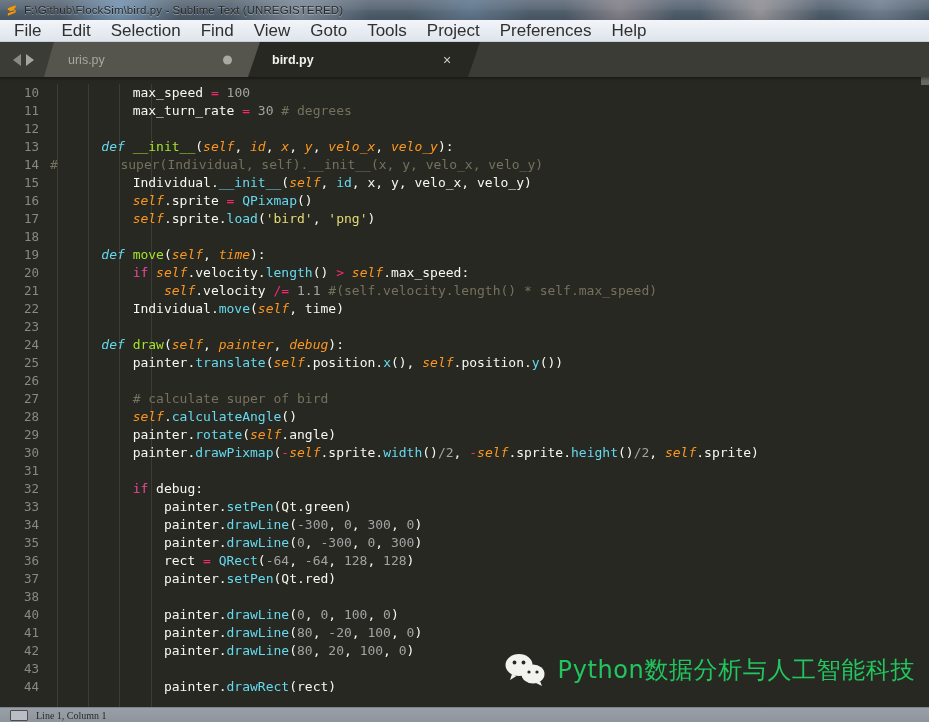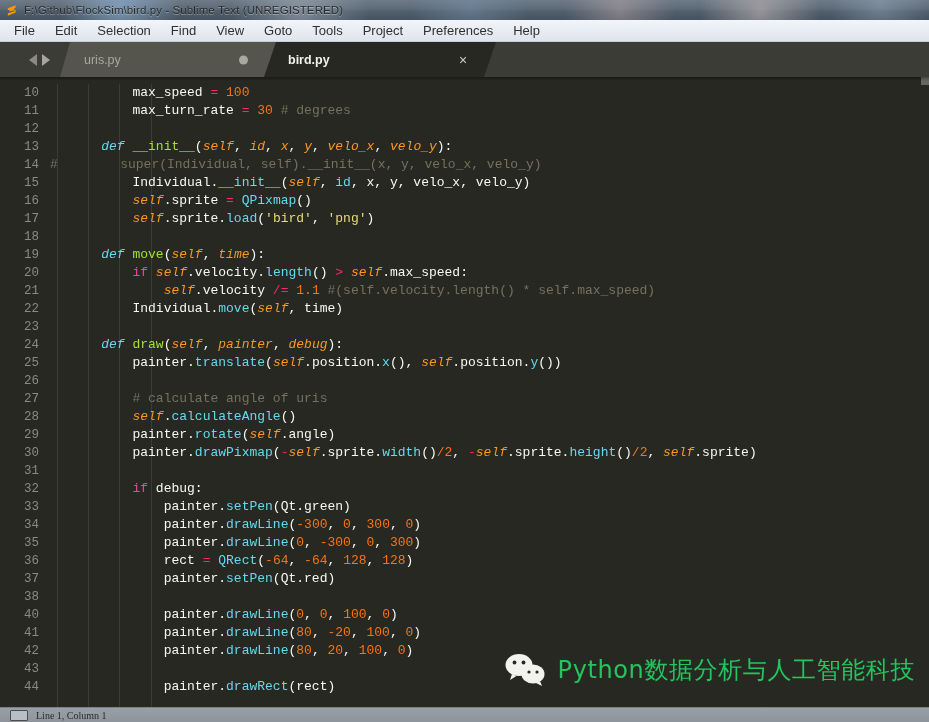--- a/index.html
+++ b/index.html
@@ -47,34 +47,33 @@
   
   .menubar{
     height:22px;width:929px;
     background:linear-gradient(to bottom,#f2f5f9 0%,#e8edf3 50%,#dfe5ec 100%);
     border-bottom:1px solid #c8ced6;
     display:flex;align-items:center;
     box-sizing:border-box;
   }
   .menu-item{
     font-family:"Liberation Sans",sans-serif;
-    font-size:13px;color:#303030;
+    font-size:17px;color:#303030;
     padding:2px 9px;margin:0 1px;
     cursor:default;white-space:nowrap;
   }
   .menu-item:first-child{margin-left:5px;}
 
   
   .tabbar{
     position:relative;height:35px;width:929px;
     background:#3c3c37;
     display:flex;align-items:flex-end;
     box-sizing:border-box;
     overflow:hidden;
-    padding-left:16px;
   }
   .tab-nav{
     width:46px;height:35px;display:flex;align-items:center;justify-content:center;
     gap:5px;flex:0 0 auto;
   }
   .tab-nav .arrow{width:0;height:0;border-top:6px solid transparent;border-bottom:6px solid transparent;}
   .tab-nav .left{border-right:8px solid #8b8b84;}
   .tab-nav .right{border-left:8px solid #a6a69e;}
   .tab{
     position:relative;height:35px;
@@ -119,21 +118,21 @@
   }
   .code-area{
     position:relative;
     font-family:"DejaVu Sans Mono",monospace;
     font-size:13px;
     line-height:18px;
     padding-top:7px;
     box-sizing:border-box;
   }
   .row{
-    display:flex;height:18px;align-items:center;white-space:pre;font-family:Liberation Mono, monospace;
+    display:flex;height:18px;align-items:center;white-space:pre;
   }
   .ln{
     width:48px;flex:0 0 48px;text-align:right;
     color:#8a8a80;font-size:12.5px;
     padding-right:9px;box-sizing:border-box;
     user-select:none;
   }
   .codetext{
     flex:1 1 auto;white-space:pre;color:#f8f8f2;
     position:relative;
@@ -160,21 +159,21 @@
     background:linear-gradient(to bottom, rgba(0,0,0,.35), rgba(0,0,0,0));
     pointer-events:none;z-index:5;
   }
 
   
   .t-kw{color:#ec4899;font-style:normal;}        
   .t-def{color:#66d9ef;font-style:italic;}        
   .t-fn{color:#a6e22e;}                           
   .t-self{color:#fd971f;font-style:italic;}       
   .t-param{color:#fd971f;font-style:italic;}      
-  .t-num{color:#f97316;}                          
+  .t-num{color:#a3a3a3;}                          
   .t-str{color:#e6db74;}                          
   .t-com{color:#75715e;}                          
   .t-cls{color:#66d9ef;}                          
   .t-meth{color:#66d9ef;}                         
   .t-op{color:#f92672;}                           
   .t-pl{color:#f8f8f2;}                           
   .t-id{color:#66d9ef;}                           
 
   
   .watermark{
@@ -271,21 +270,21 @@
         <div class="row"><div class="ln">17</div><div class="codetext"><span class="t-pl">        </span><span class="t-self">self</span><span class="t-pl">.sprite.</span><span class="t-meth">load</span><span class="t-pl">(</span><span class="t-str">'bird'</span><span class="t-pl">, </span><span class="t-str">'png'</span><span class="t-pl">)</span></div></div>
         <div class="row"><div class="ln">18</div><div class="codetext"></div></div>
         <div class="row"><div class="ln">19</div><div class="codetext"><span class="t-pl">    </span><span class="t-def">def</span><span class="t-pl"> </span><span class="t-fn">move</span><span class="t-pl">(</span><span class="t-self">self</span><span class="t-pl">, </span><span class="t-param">time</span><span class="t-pl">):</span></div></div>
         <div class="row"><div class="ln">20</div><div class="codetext"><span class="t-pl">        </span><span class="t-kw">if</span><span class="t-pl"> </span><span class="t-self">self</span><span class="t-pl">.velocity.</span><span class="t-meth">length</span><span class="t-pl">() </span><span class="t-op">&gt;</span><span class="t-pl"> </span><span class="t-self">self</span><span class="t-pl">.max_speed:</span></div></div>
         <div class="row"><div class="ln">21</div><div class="codetext"><span class="t-pl">            </span><span class="t-self">self</span><span class="t-pl">.velocity </span><span class="t-op">/=</span><span class="t-pl"> </span><span class="t-num">1.1</span><span class="t-pl"> </span><span class="t-com">#(self.velocity.length() * self.max_speed)</span></div></div>
         <div class="row"><div class="ln">22</div><div class="codetext"><span class="t-pl">        </span><span class="t-pl">Individual.</span><span class="t-meth">move</span><span class="t-pl">(</span><span class="t-self">self</span><span class="t-pl">, time)</span></div></div>
         <div class="row"><div class="ln">23</div><div class="codetext"></div></div>
         <div class="row"><div class="ln">24</div><div class="codetext"><span class="t-pl">    </span><span class="t-def">def</span><span class="t-pl"> </span><span class="t-fn">draw</span><span class="t-pl">(</span><span class="t-self">self</span><span class="t-pl">, </span><span class="t-param">painter</span><span class="t-pl">, </span><span class="t-param">debug</span><span class="t-pl">):</span></div></div>
         <div class="row"><div class="ln">25</div><div class="codetext"><span class="t-pl">        </span><span class="t-pl">painter.</span><span class="t-meth">translate</span><span class="t-pl">(</span><span class="t-self">self</span><span class="t-pl">.position.</span><span class="t-meth">x</span><span class="t-pl">(), </span><span class="t-self">self</span><span class="t-pl">.position.</span><span class="t-meth">y</span><span class="t-pl">())</span></div></div>
         <div class="row"><div class="ln">26</div><div class="codetext"></div></div>
-        <div class="row"><div class="ln">27</div><div class="codetext"><span class="t-pl">        </span><span class="t-com"># calculate angle of uris</span></div></div>
+        <div class="row"><div class="ln">27</div><div class="codetext"><span class="t-pl">        </span><span class="t-com"># calculate super of bird</span></div></div>
         <div class="row"><div class="ln">28</div><div class="codetext"><span class="t-pl">        </span><span class="t-self">self</span><span class="t-pl">.</span><span class="t-meth">calculateAngle</span><span class="t-pl">()</span></div></div>
         <div class="row"><div class="ln">29</div><div class="codetext"><span class="t-pl">        </span><span class="t-pl">painter.</span><span class="t-meth">rotate</span><span class="t-pl">(</span><span class="t-self">self</span><span class="t-pl">.angle)</span></div></div>
         <div class="row"><div class="ln">30</div><div class="codetext"><span class="t-pl">        </span><span class="t-pl">painter.</span><span class="t-meth">drawPixmap</span><span class="t-pl">(</span><span class="t-op">-</span><span class="t-self">self</span><span class="t-pl">.sprite.</span><span class="t-meth">width</span><span class="t-pl">()</span><span class="t-num">/2</span><span class="t-pl">, </span><span class="t-op">-</span><span class="t-self">self</span><span class="t-pl">.sprite.</span><span class="t-meth">height</span><span class="t-pl">()</span><span class="t-num">/2</span><span class="t-pl">, </span><span class="t-self">self</span><span class="t-pl">.sprite)</span></div></div>
         <div class="row"><div class="ln">31</div><div class="codetext"></div></div>
         <div class="row"><div class="ln">32</div><div class="codetext"><span class="t-pl">        </span><span class="t-kw">if</span><span class="t-pl"> debug:</span></div></div>
         <div class="row"><div class="ln">33</div><div class="codetext"><span class="t-pl">            </span><span class="t-pl">painter.</span><span class="t-meth">setPen</span><span class="t-pl">(Qt.green)</span></div></div>
         <div class="row"><div class="ln">34</div><div class="codetext"><span class="t-pl">            </span><span class="t-pl">painter.</span><span class="t-meth">drawLine</span><span class="t-pl">(</span><span class="t-num">-300</span><span class="t-pl">, </span><span class="t-num">0</span><span class="t-pl">, </span><span class="t-num">300</span><span class="t-pl">, </span><span class="t-num">0</span><span class="t-pl">)</span></div></div>
         <div class="row"><div class="ln">35</div><div class="codetext"><span class="t-pl">            </span><span class="t-pl">painter.</span><span class="t-meth">drawLine</span><span class="t-pl">(</span><span class="t-num">0</span><span class="t-pl">, </span><span class="t-num">-300</span><span class="t-pl">, </span><span class="t-num">0</span><span class="t-pl">, </span><span class="t-num">300</span><span class="t-pl">)</span></div></div>
         <div class="row"><div class="ln">36</div><div class="codetext"><span class="t-pl">            </span><span class="t-pl">rect </span><span class="t-op">=</span><span class="t-pl"> </span><span class="t-cls">QRect</span><span class="t-pl">(</span><span class="t-num">-64</span><span class="t-pl">, </span><span class="t-num">-64</span><span class="t-pl">, </span><span class="t-num">128</span><span class="t-pl">, </span><span class="t-num">128</span><span class="t-pl">)</span></div></div>
         <div class="row"><div class="ln">37</div><div class="codetext"><span class="t-pl">            </span><span class="t-pl">painter.</span><span class="t-meth">setPen</span><span class="t-pl">(Qt.red)</span></div></div>

